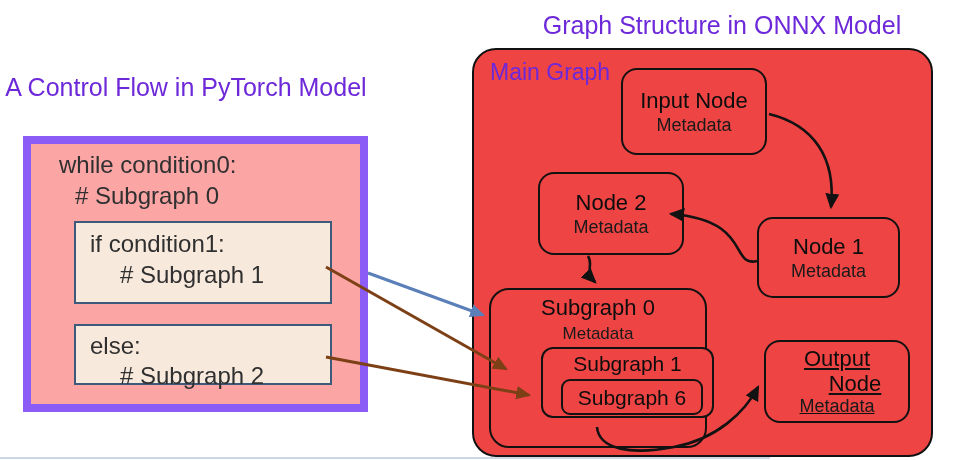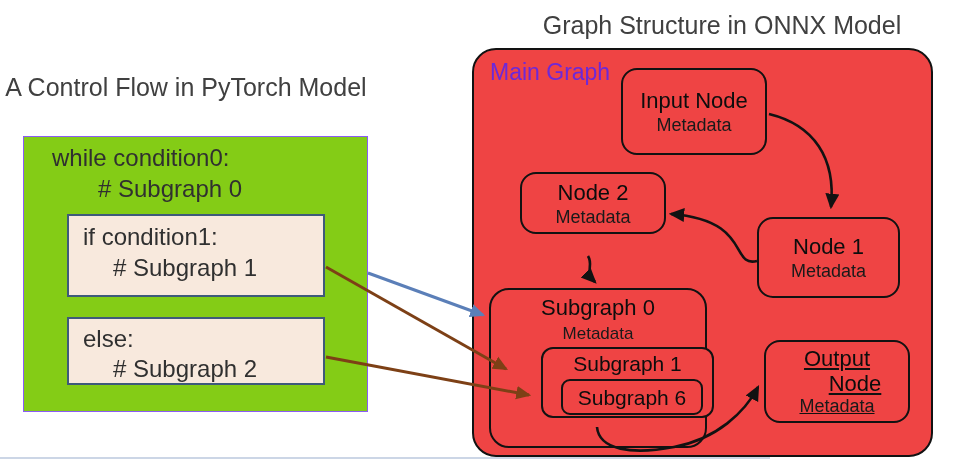--- a/index.html
+++ b/index.html
@@ -7,30 +7,30 @@
     position:relative;
     width:957px;height:460px;
     background:#ffffff;
     font-family:"Liberation Sans", sans-serif;
     color:#111;
     overflow:hidden;
   }
   .title{
     position:absolute;
     font-size:25px;
-    color:#404040;
+    color:#6d28d9;
     white-space:nowrap;
     text-align:center;
   }
   
   .code-outer{
     position:absolute;
     left:23px;top:136px;width:345px;height:276px;
-    background:#84cc16;
-    border:1px solid #8b5cf6;
+    background:#fca5a5;
+    border:8px solid #8b5cf6;
     box-sizing:border-box;
   }
   .code-inner{
     position:absolute;
     width:258px;
     background:#f8e9dd;
     border:2px solid #3e5a7a;
     box-sizing:border-box;
   }
   .code-line{
@@ -87,44 +87,44 @@
 </head>
 <body>
 
 <div id="canvas">
 
   <div class="title" style="left:2px;top:73px;width:368px;">A Control Flow in PyTorch Model</div>
   <div class="title" style="left:512px;top:11px;width:420px;">Graph Structure in ONNX Model</div>
 
   <div class="code-outer">
     <div class="code-line" style="left:28px;top:7px;">while condition0:</div>
-    <div class="code-line" style="left:74px;top:38px;"># Subgraph 0</div>
+    <div class="code-line" style="left:44px;top:38px;"># Subgraph 0</div>
 
     <div class="code-inner" style="left:43px;top:77px;height:83px;">
       <div class="code-line" style="left:14px;top:7px;">if condition1:</div>
       <div class="code-line" style="left:44px;top:38px;"># Subgraph 1</div>
     </div>
 
-    <div class="code-inner" style="left:43px;top:180px;height:68px;">
+    <div class="code-inner" style="left:43px;top:180px;height:61px;">
       <div class="code-line" style="left:14px;top:6px;">else:</div>
       <div class="code-line" style="left:44px;top:36px;text-align:right;"># Subgraph 2</div>
     </div>
   </div>
 
   <div class="gbox" style="left:472px;top:48px;width:461px;height:409px;border-radius:24px;"></div>
   <div class="main-graph-label">Main Graph</div>
 
   <div class="gbox" style="left:621px;top:68px;width:146px;height:87px;border-radius:16px;">
     <div class="stack">
       <div class="node-label">Input Node</div>
       <div class="node-meta">Metadata</div>
     </div>
   </div>
 
-  <div class="gbox" style="left:520px;top:172px;width:146px;height:62px;border-radius:16px;">
+  <div class="gbox" style="left:538px;top:172px;width:146px;height:83px;border-radius:16px;">
     <div class="stack">
       <div class="node-label">Node 2</div>
       <div class="node-meta">Metadata</div>
     </div>
   </div>
 
   <div class="gbox" style="left:757px;top:217px;width:143px;height:81px;border-radius:16px;">
     <div class="stack">
       <div class="node-label">Node 1</div>
       <div class="node-meta">Metadata</div>

